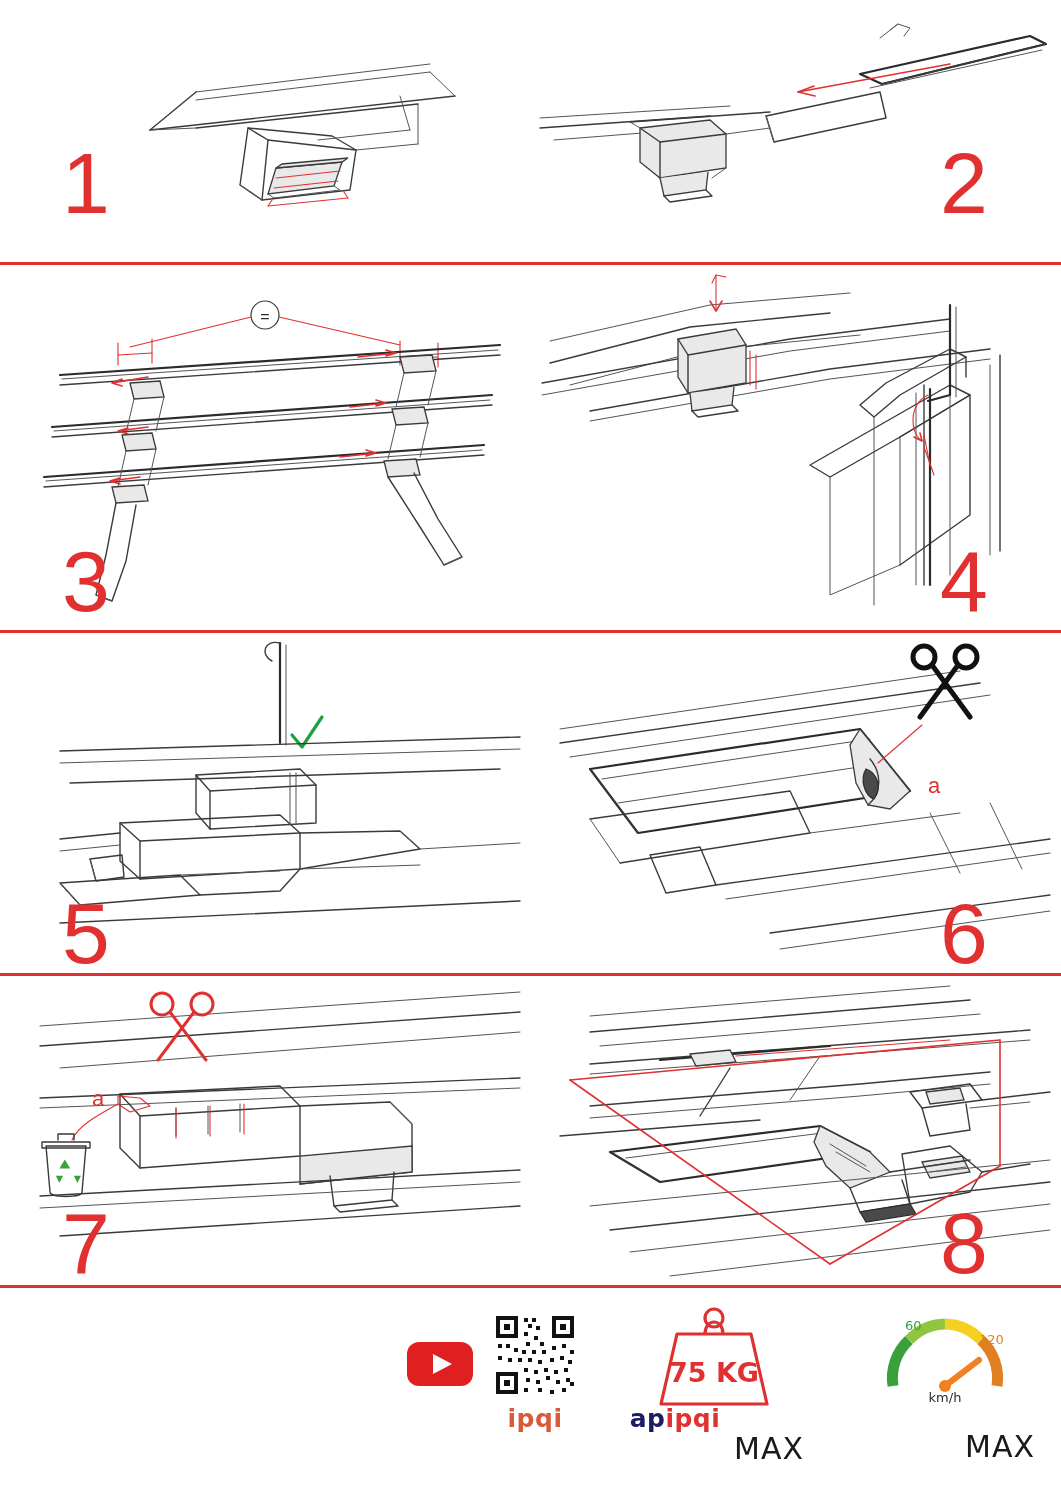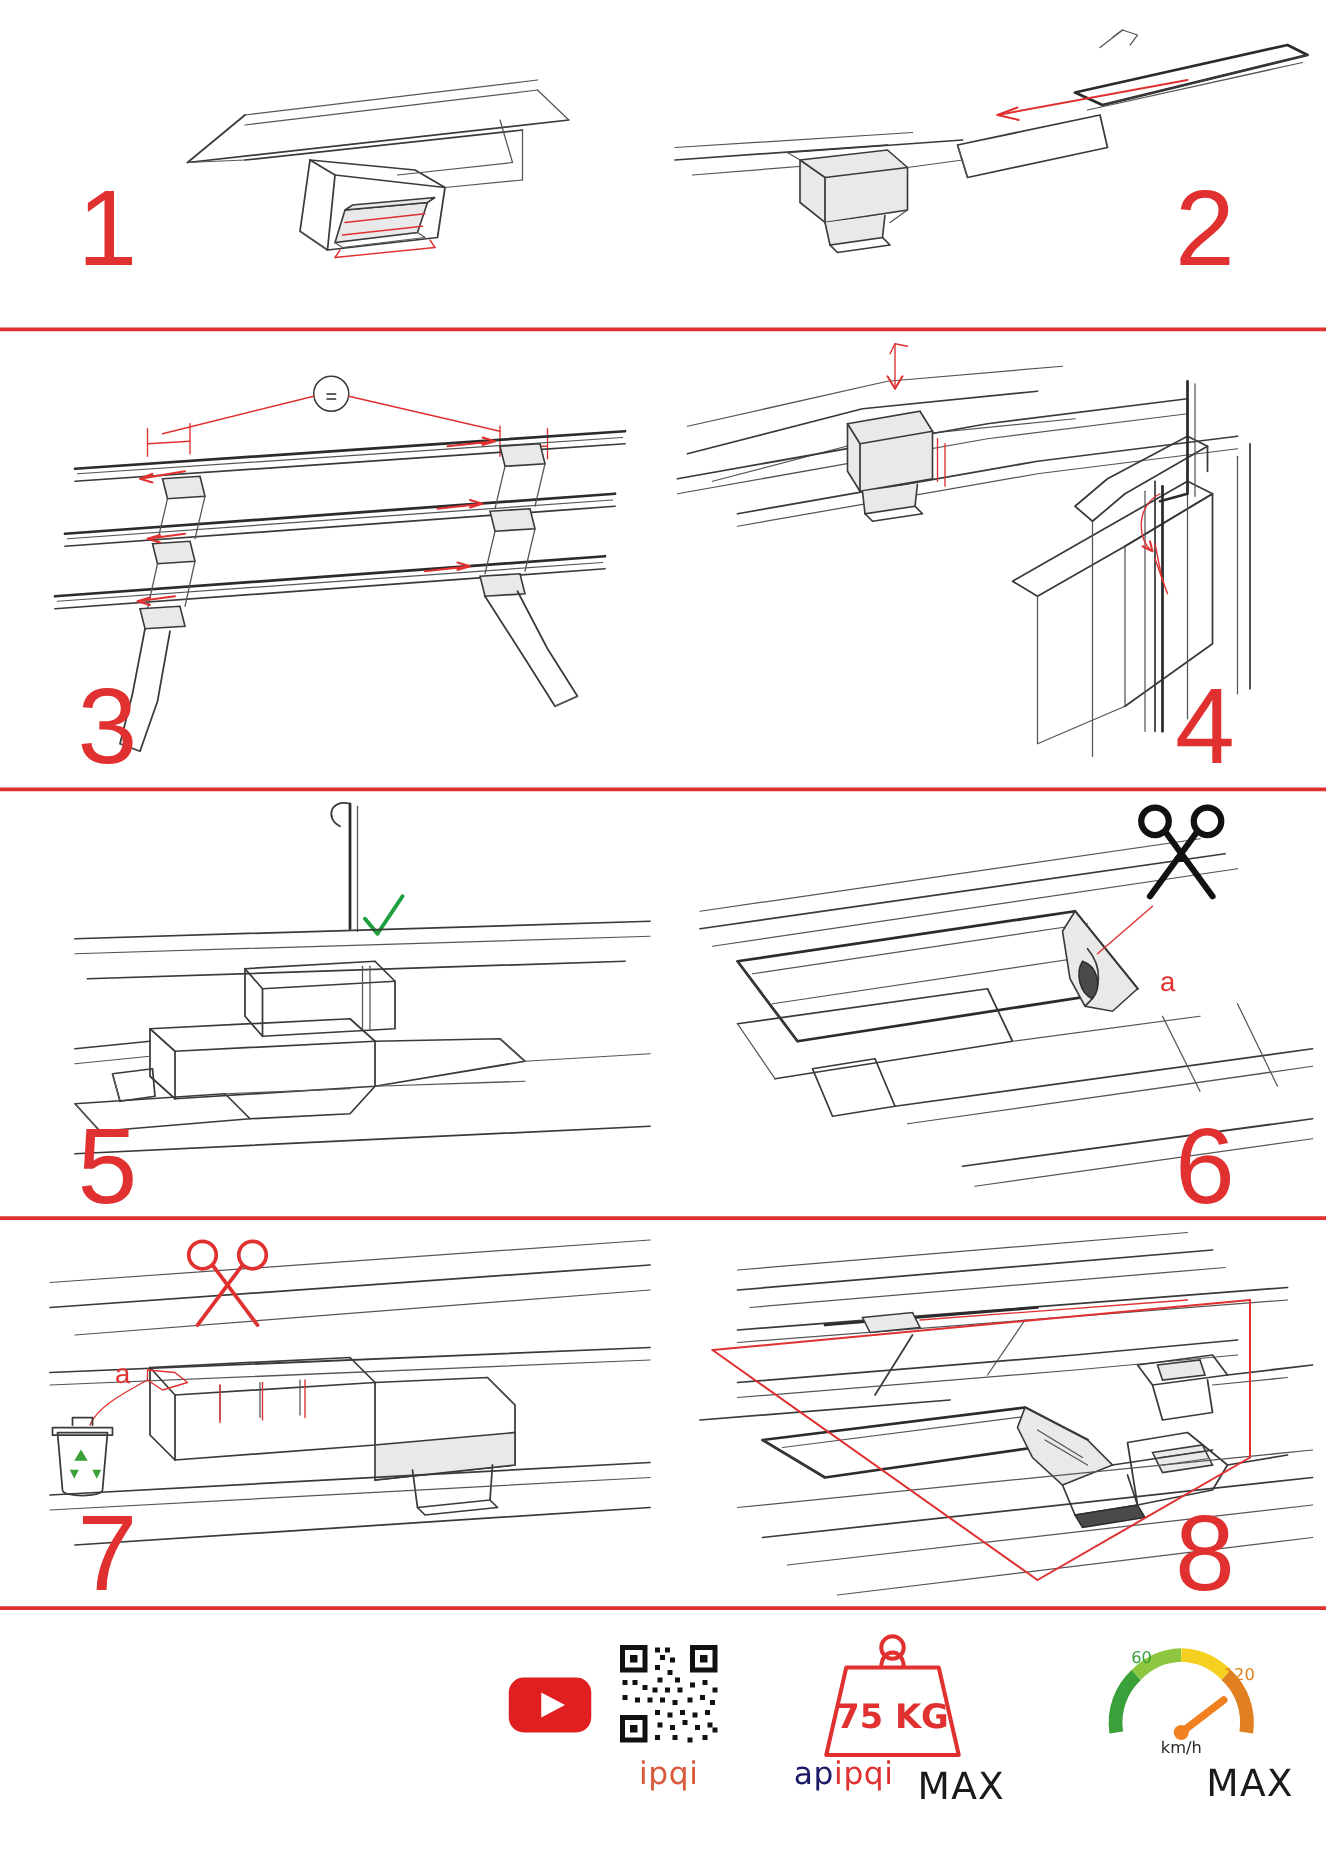--- a/index.html
+++ b/index.html
@@ -92,37 +92,38 @@
 
   .logo-item {
     position: absolute;
     text-align: center;
   }
   .logo-caption {
     font-family: "DejaVu Sans", sans-serif;
     font-size: 25px;
     letter-spacing: 0.5px;
     margin-top: 6px;
+    font-weight: bold;
   }
   .cap-mdak { color: #2b2b2b; font-weight: 500; }
   .cap-mdak .k { color: #9a9a9a; }
   .cap-ipqi { color: #d85a3a; }
   .cap-apline { color: #1b1b66; }
   .cap-apline .l { color: #e03030; }
 
   .max-item {
     position: absolute;
     text-align: right;
   }
   .max-label {
     font-family: "DejaVu Sans", sans-serif;
     font-size: 30px;
     color: #1a1a1a;
     letter-spacing: 1px;
-    margin-top: 0;
+    margin-top: 19px;
   }
   .weight-text {
     font-family: "DejaVu Sans", sans-serif;
     font-size: 27px;
     fill: #e03030;
     font-weight: bold;
   }
 </style>
 </head>
 <body>

